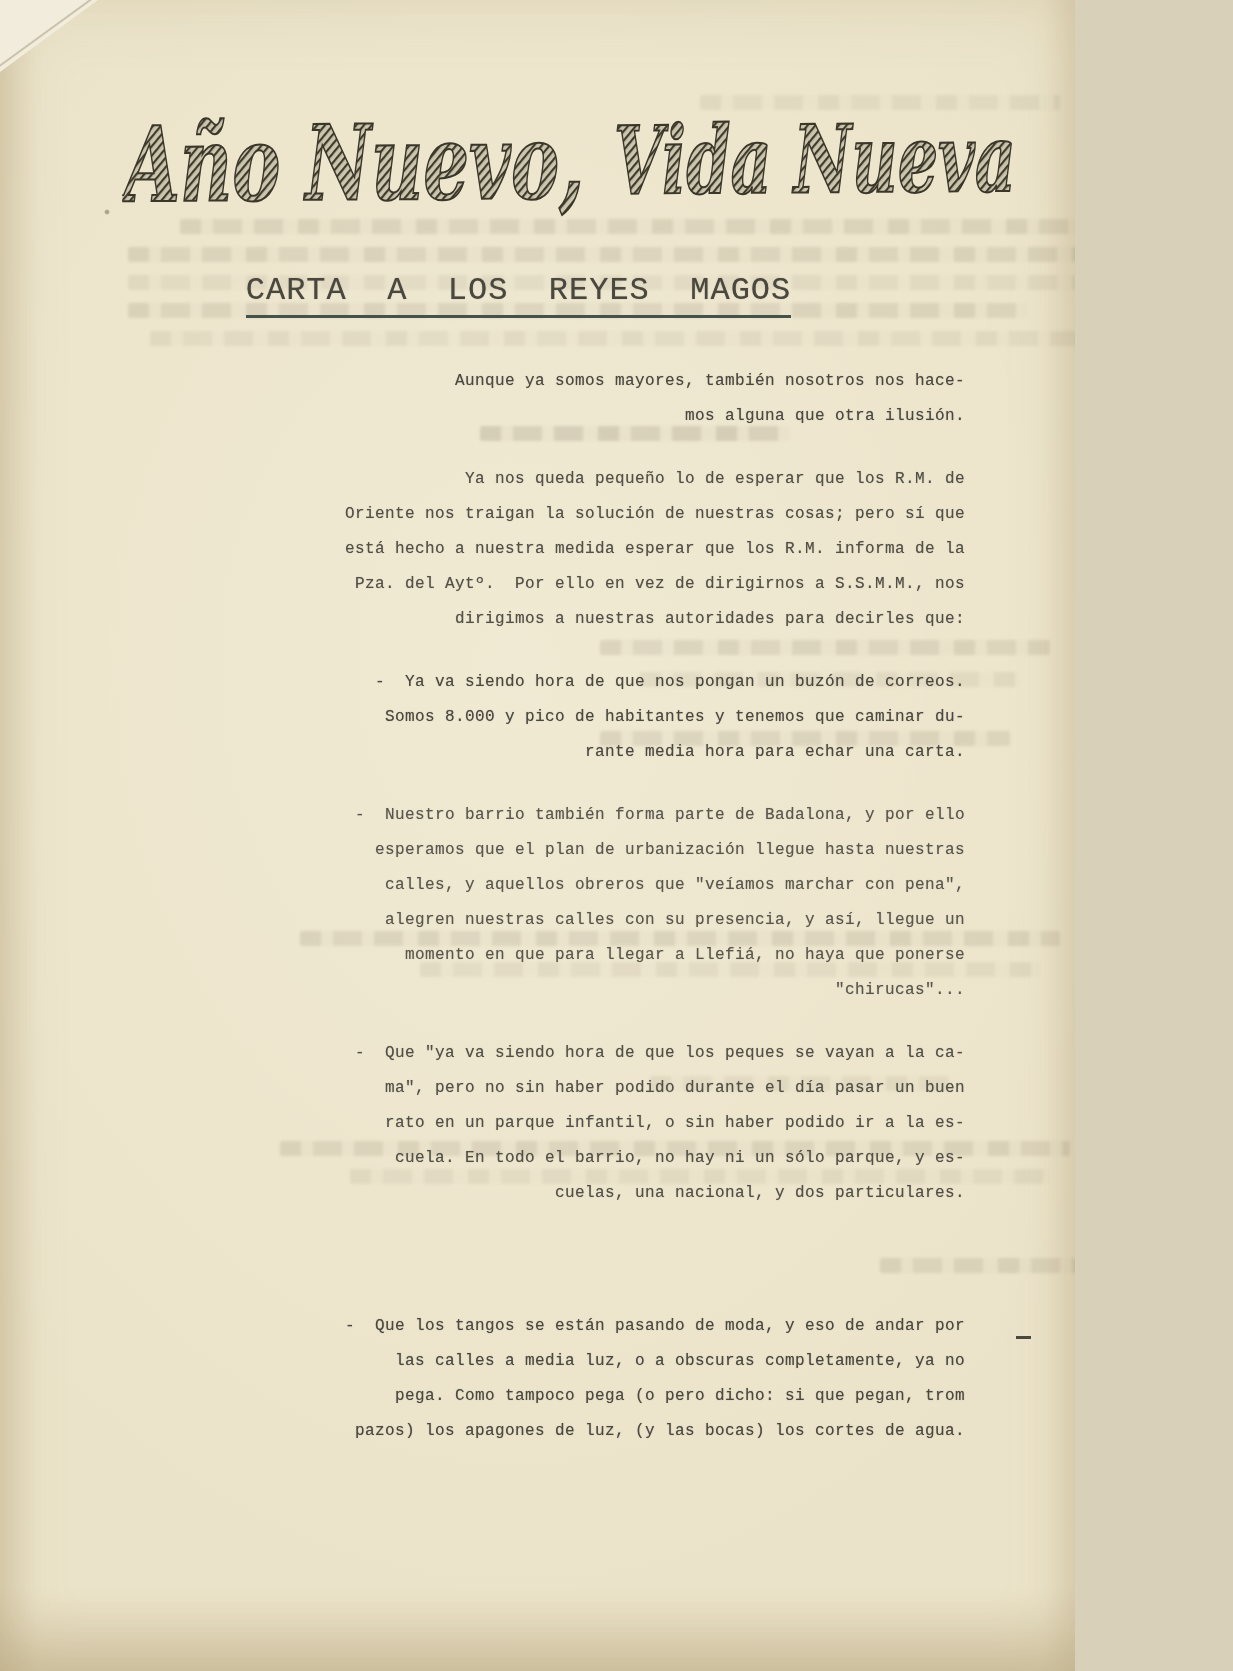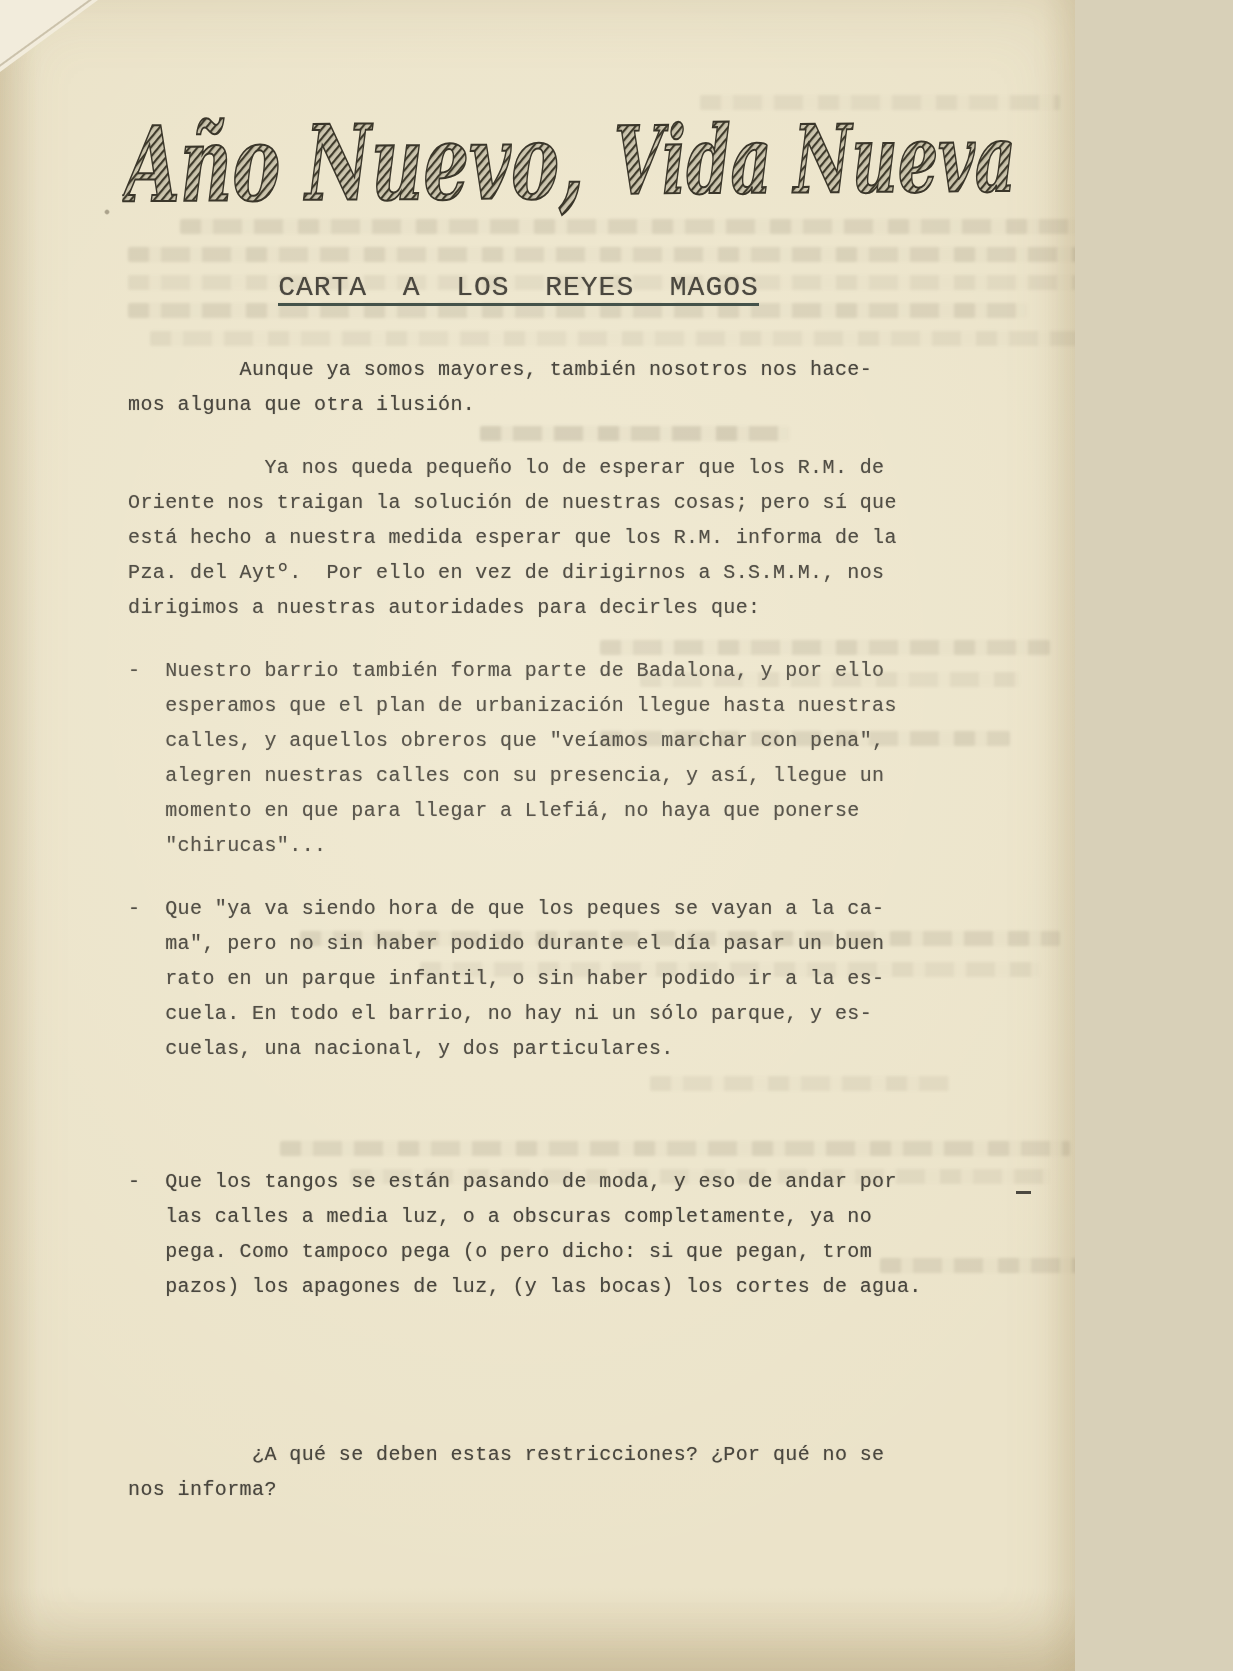--- a/index.html
+++ b/index.html
@@ -24,26 +24,26 @@
   
   .title-svg{display:block;margin:84px 0 0 -6px;transform:rotate(-.4deg);}
   .title-svg text{
     font-family:"DejaVu Serif", serif;
     font-style:italic;font-weight:bold;
   }
   
   .heading-row{margin-top:28px;text-align:center;transform:translateX(-28px);}
   .heading-text{
     display:inline-block;white-space:pre;
-    font-size:28px;letter-spacing:1px;
-    border-bottom:3px solid #44524a;
+    font-size:32px;letter-spacing:1px;
+    padding-bottom:6px;border-bottom:3px solid #44524a;
     text-shadow:0 0 1px rgba(74,71,63,.55);
   }
   
-  .body-text{margin-top:46px;font-size:20px;line-height:35px;letter-spacing:.4px;}
+  .body-text{margin-top:46px;font-size:16px;line-height:35px;letter-spacing:.4px;text-align:right;}
   .para{white-space:pre;margin:0 0 28px 0;text-shadow:0 0 1px rgba(74,71,63,.5);}
   .para.rel{position:relative;}
   .m-underline{position:absolute;left:888px;top:97px;width:15px;height:3px;background:#4b4840;}
   .fade1{opacity:.95;}
   .fade2{opacity:.9;}
   
   .bleed{
     position:absolute;z-index:1;height:15px;border-radius:2px;
     background:repeating-linear-gradient(90deg,
       rgba(118,108,86,.30) 0 21px, rgba(118,108,86,.07) 21px 33px,
@@ -108,36 +108,37 @@
     </div>
 
     <main class="body-text">
       <div class="para">         Aunque ya somos mayores, también nosotros nos hace-
 mos alguna que otra ilusión.</div>
       <div class="para fade1">           Ya nos queda pequeño lo de esperar que los R.M. de
 Oriente nos traigan la solución de nuestras cosas; pero sí que
 está hecho a nuestra medida esperar que los R.M. informa de la
 Pza. del Aytº.  Por ello en vez de dirigirnos a S.S.M.M., nos
 dirigimos a nuestras autoridades para decirles que:</div>
+      <div class="para">-  Ya va siendo hora de que nos pongan un buzón de correos.
+   Somos 8.000 y pico de habitantes y tenemos que caminar du-
+   rante media hora para echar una carta.</div>
       <div class="para fade2">-  Nuestro barrio también forma parte de Badalona, y por ello
    esperamos que el plan de urbanización llegue hasta nuestras
    calles, y aquellos obreros que "veíamos marchar con pena",
    alegren nuestras calles con su presencia, y así, llegue un
    momento en que para llegar a Llefiá, no haya que ponerse
    "chirucas"...</div>
       <div class="para fade1">-  Que "ya va siendo hora de que los peques se vayan a la ca-
    ma", pero no sin haber podido durante el día pasar un buen
    rato en un parque infantil, o sin haber podido ir a la es-
    cuela. En todo el barrio, no hay ni un sólo parque, y es-
    cuelas, una nacional, y dos particulares.</div>
       <div class="para rel">
         <div>-  Que los tangos se están pasando de moda, y eso de andar por
    las calles a media luz, o a obscuras completamente, ya no
    pega. Como tampoco pega (o pero dicho: si que pegan, trom
    pazos) los apagones de luz, (y las bocas) los cortes de agua.</div>
         <span class="m-underline"></span>
       </div>
-      <div class="para">          ¿A qué se deben estas restricciones? ¿Por qué no se
-nos informa?</div>
     </main>
 
   </div>
 </div>
 
 </body></html>

